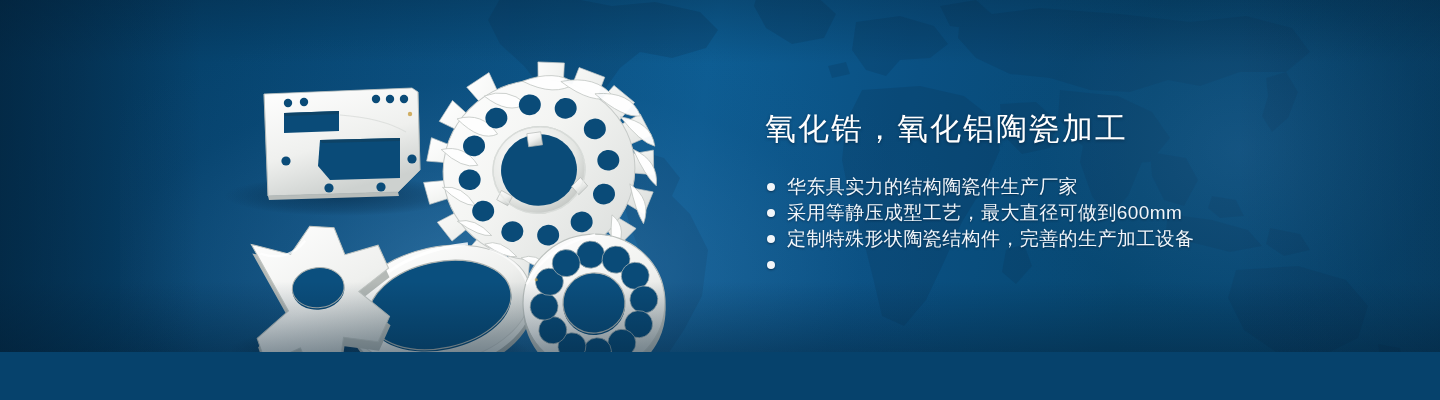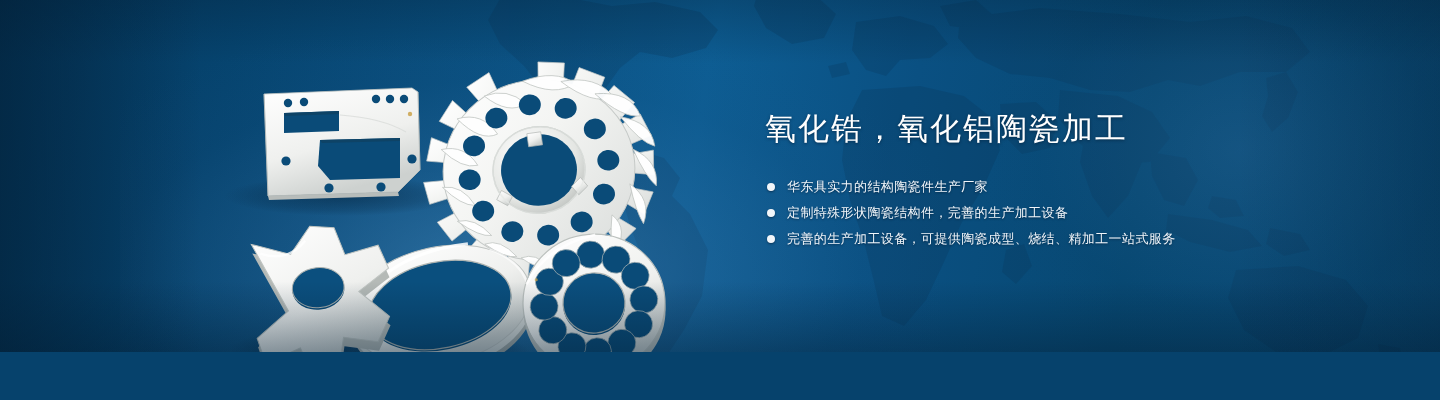--- a/index.html
+++ b/index.html
@@ -101,21 +101,21 @@
     width: 8px;
     height: 8px;
     border-radius: 50%;
     background: #f2f6fa;
     flex: 0 0 8px;
     margin-right: 12px;
     box-shadow: 0 1px 2px rgba(0,20,40,.5);
   }
   .bullet-text {
     color: #f1f6fb;
-    font-size: 13px;
+    font-size: 19px;
     line-height: 22px;
     letter-spacing: .4px;
     text-shadow: 0 1px 2px rgba(0,20,40,.55);
   }
 
   
   .products { position: absolute; left: 0; top: 0; width: 740px; height: 400px; }
 </style>
 </head>
 <body>
@@ -358,22 +358,25 @@
   <div class="text-block">
     <div class="headline">氧化锆，氧化铝陶瓷加工</div>
 
     <ul class="bullet-list">
       <li class="bullet-item">
         <span class="bullet-dot"></span>
         <span class="bullet-text">华东具实力的结构陶瓷件生产厂家</span>
       </li>
       <li class="bullet-item">
         <span class="bullet-dot"></span>
+        <span class="bullet-text">采用等静压成型工艺，最大直径可做到600mm</span>
+      </li>
+      <li class="bullet-item">
+        <span class="bullet-dot"></span>
         <span class="bullet-text">定制特殊形状陶瓷结构件，完善的生产加工设备</span>
       </li>
       <li class="bullet-item">
         <span class="bullet-dot"></span>
-        <span class="bullet-text">完善的生产加工设备，可提供陶瓷成型、烧结、精加工一站式服务</span>
       </li>
     </ul>
   </div>
 
 </div>
 
 </body></html>

